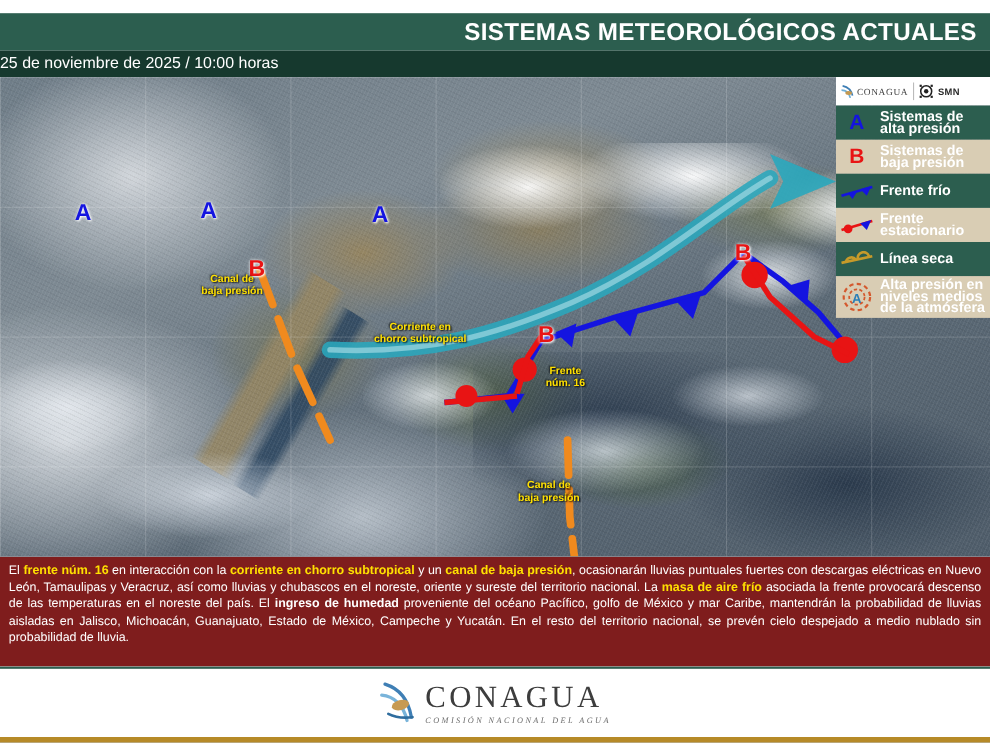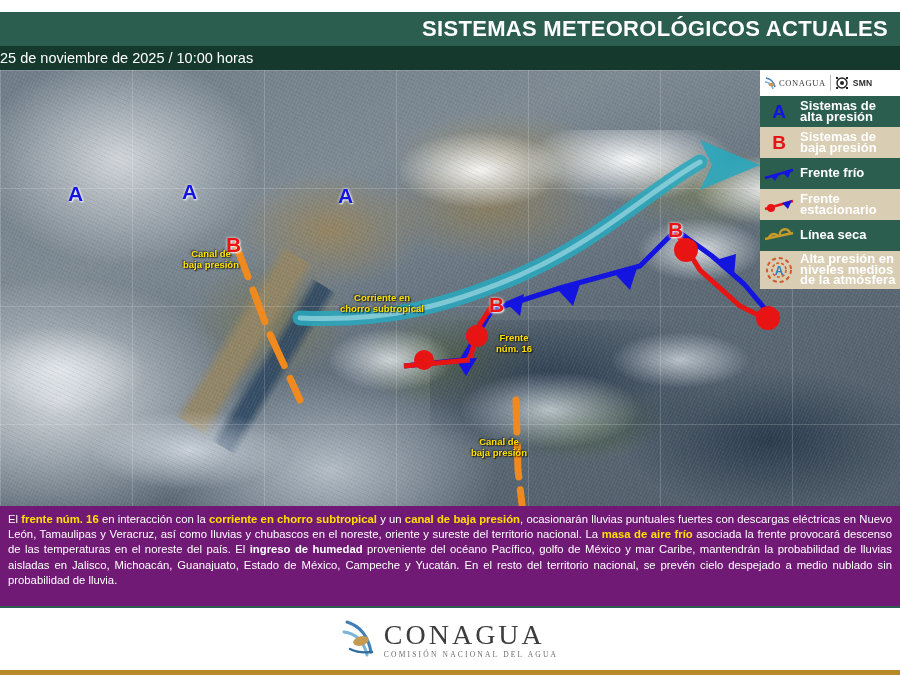--- a/index.html
+++ b/index.html
@@ -168,21 +168,21 @@
   .legend-icon { width: 34px; min-width:34px; display:flex; align-items:center; justify-content:center; }
   .legend-label { font-size: 13px; line-height: 10.5px; font-weight: bold; }
   .legend-row.dark .legend-label { color: #ffffff; }
   .legend-row.light .legend-label { color: #ffffff; }
 
   .ico-A { color:#1414e0; font-size:19px; font-weight:bold; }
   .ico-B { color:#e81414; font-size:19px; font-weight:bold; }
 
   
   .textblock {
-    background: #701a75;
+    background: #7f1d1d;
     padding: 6px 8px 8px 8px;
     height: 100px;
   }
   .para {
     color: #ffffff;
     font-size: 11.3px;
     line-height: 15.2px;
     text-align: justify;
   }
   .hi-y { color: #ffe000; font-weight: bold; }
@@ -191,21 +191,21 @@
   
   .footer {
     height: 64px; background: #ffffff;
     display:flex; align-items:center; justify-content:center;
     border-top: 2px solid #2c5e4f;
   }
   .footer-logo { display:flex; align-items:center; gap:8px; }
   .wave { width: 34px; height: 40px; }
   .f-text { font-family: "Liberation Serif", serif; }
   .f-main { font-size: 28px; letter-spacing: 3px; color: #3d3d3d; line-height: 30px; }
-  .f-sub { font-size: 7.5px; letter-spacing: 2.2px; color: #6d6d6d; }
+  .f-sub { font-size: 7.5px; letter-spacing: 2.2px; color: #6d6d6d; font-style: italic; }
   .goldbar { height: 17px; background: #b68a28; }
 </style>
 </head>
 <body>
 
 <div class="header-top">
   <div class="header-title">SISTEMAS METEOROLÓGICOS ACTUALES</div>
 </div>
 <div class="header-sub">
   <div class="header-subtitle">25 de noviembre de 2025 / 10:00 horas</div>

